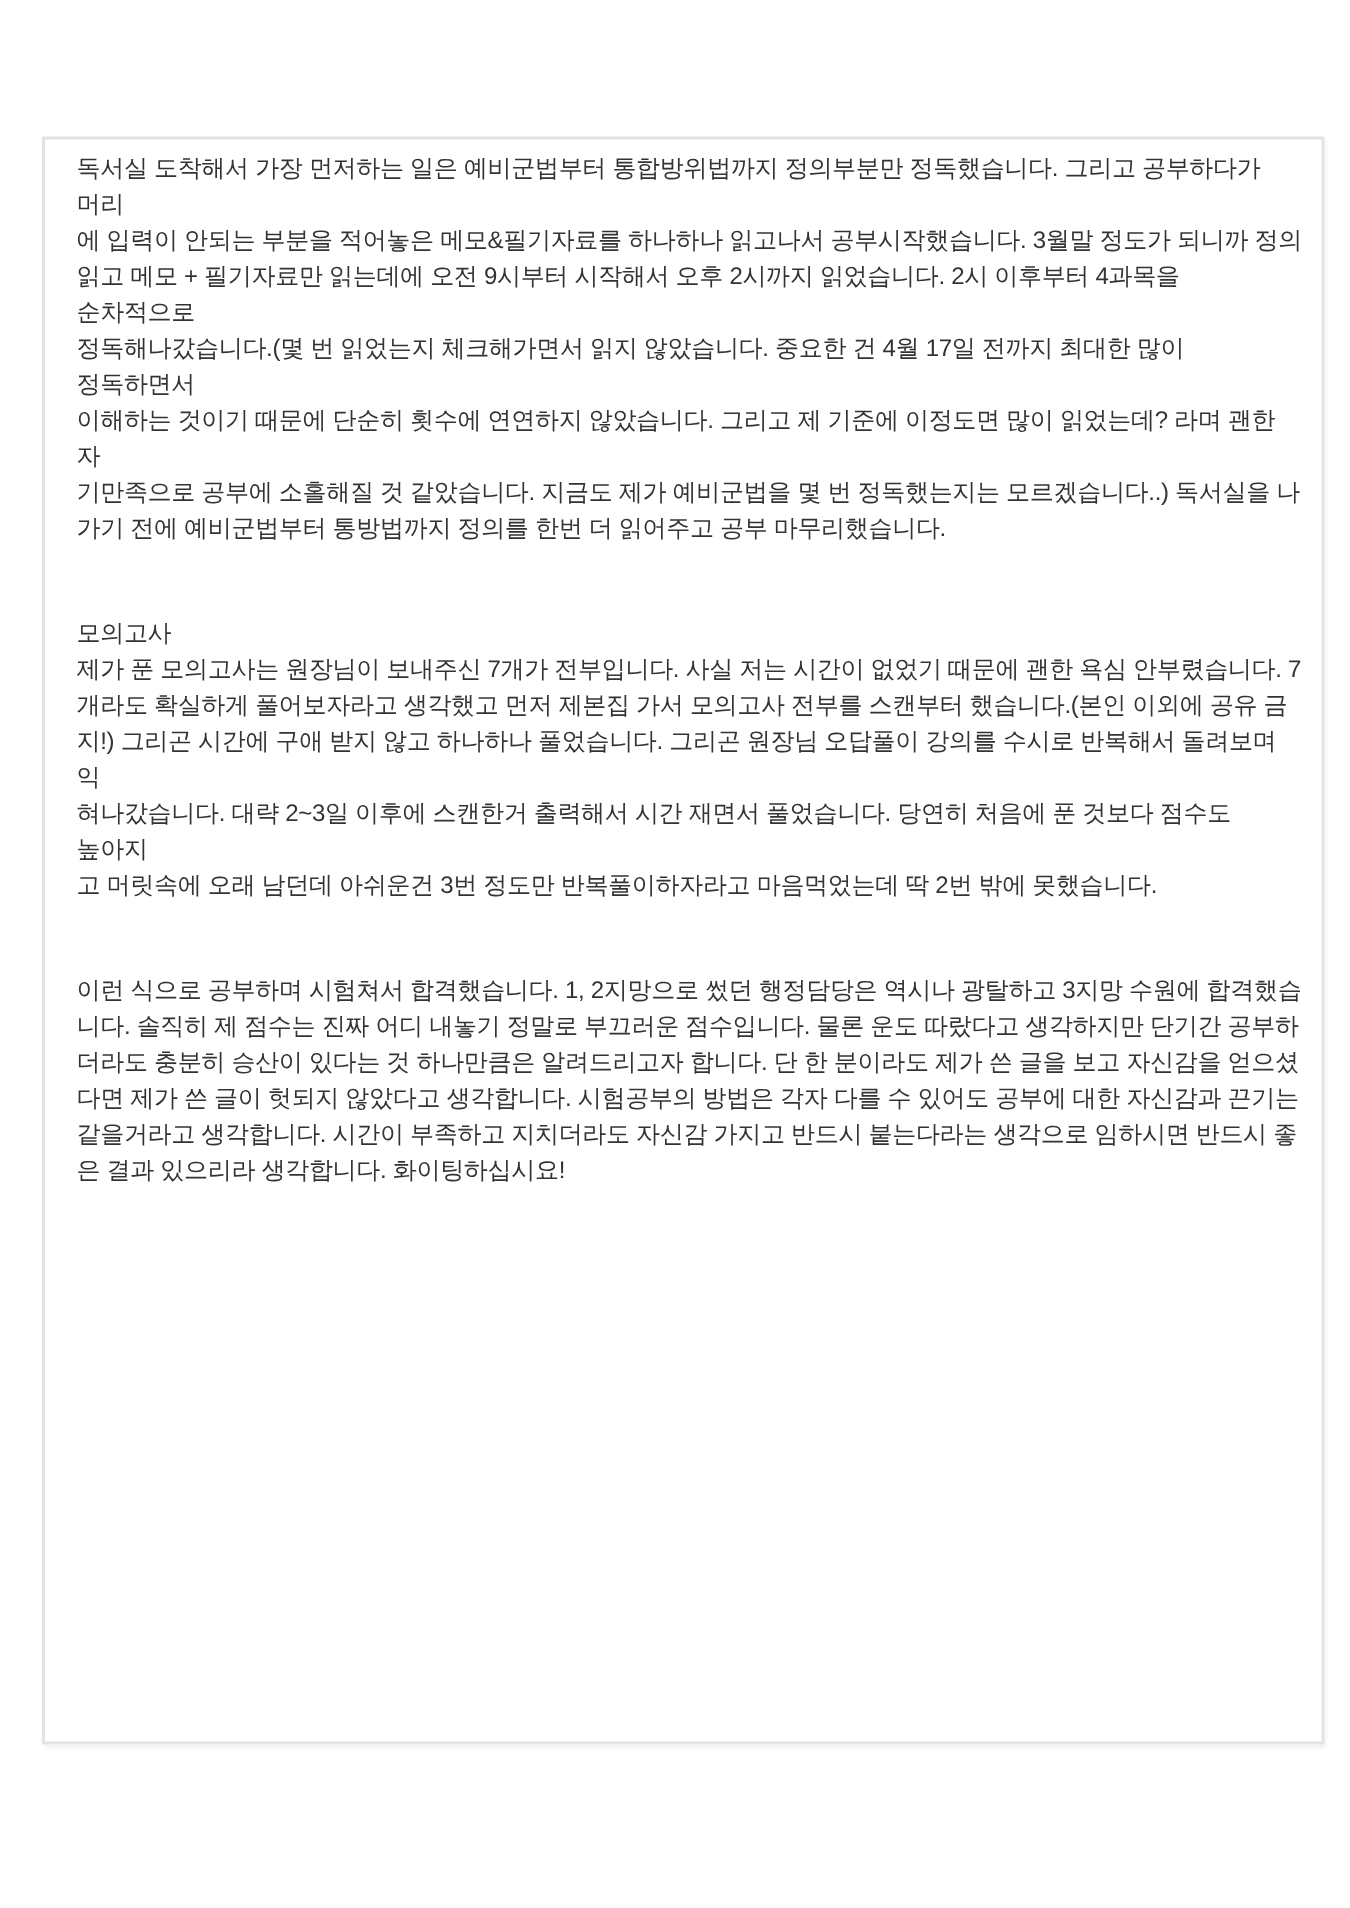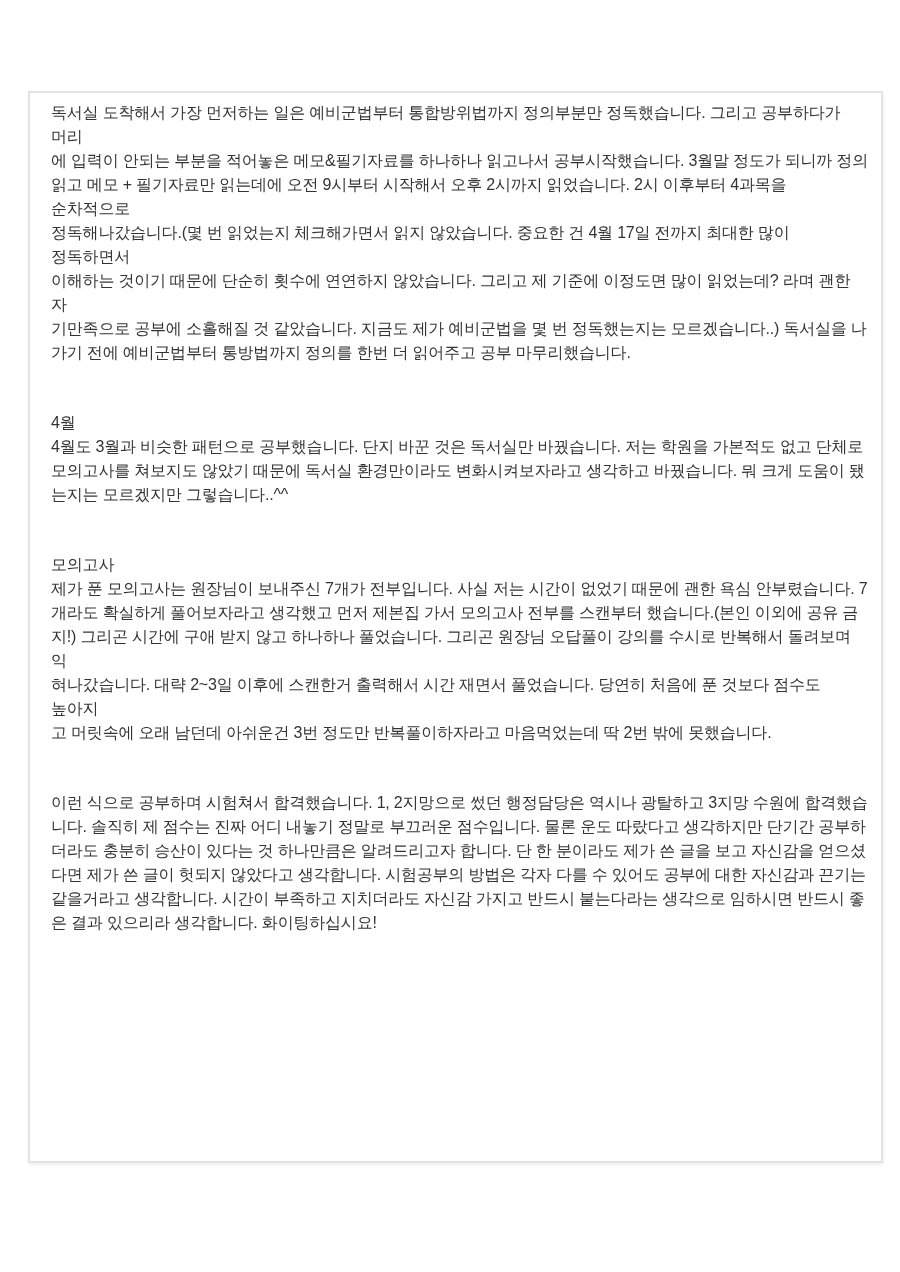--- a/index.html
+++ b/index.html
@@ -48,24 +48,20 @@
 
 <div class="page">
   <div class="post-box">
     <p class="para">독서실 도착해서 가장 먼저하는 일은 예비군법부터 통합방위법까지 정의부분만 정독했습니다. 그리고 공부하다가 머리
 에 입력이 안되는 부분을 적어놓은 메모&amp;필기자료를 하나하나 읽고나서 공부시작했습니다. 3월말 정도가 되니까 정의
 읽고 메모 + 필기자료만 읽는데에 오전 9시부터 시작해서 오후 2시까지 읽었습니다. 2시 이후부터 4과목을 순차적으로
 정독해나갔습니다.(몇 번 읽었는지 체크해가면서 읽지 않았습니다. 중요한 건 4월 17일 전까지 최대한 많이 정독하면서
 이해하는 것이기 때문에 단순히 횟수에 연연하지 않았습니다. 그리고 제 기준에 이정도면 많이 읽었는데? 라며 괜한 자
 기만족으로 공부에 소홀해질 것 같았습니다. 지금도 제가 예비군법을 몇 번 정독했는지는 모르겠습니다..) 독서실을 나
 가기 전에 예비군법부터 통방법까지 정의를 한번 더 읽어주고 공부 마무리했습니다.</p>
-    <p class="para">4월
-4월도 3월과 비슷한 패턴으로 공부했습니다. 단지 바꾼 것은 독서실만 바꿨습니다. 저는 학원을 가본적도 없고 단체로
-모의고사를 쳐보지도 않았기 때문에 독서실 환경만이라도 변화시켜보자라고 생각하고 바꿨습니다. 뭐 크게 도움이 됐
-는지는 모르겠지만 그렇습니다..^^</p>
     <p class="para">모의고사
 제가 푼 모의고사는 원장님이 보내주신 7개가 전부입니다. 사실 저는 시간이 없었기 때문에 괜한 욕심 안부렸습니다. 7
 개라도 확실하게 풀어보자라고 생각했고 먼저 제본집 가서 모의고사 전부를 스캔부터 했습니다.(본인 이외에 공유 금
 지!) 그리곤 시간에 구애 받지 않고 하나하나 풀었습니다. 그리곤 원장님 오답풀이 강의를 수시로 반복해서 돌려보며 익
 혀나갔습니다. 대략 2~3일 이후에 스캔한거 출력해서 시간 재면서 풀었습니다. 당연히 처음에 푼 것보다 점수도 높아지
 고 머릿속에 오래 남던데 아쉬운건 3번 정도만 반복풀이하자라고 마음먹었는데 딱 2번 밖에 못했습니다.</p>
     <p class="para">이런 식으로 공부하며 시험쳐서 합격했습니다. 1, 2지망으로 썼던 행정담당은 역시나 광탈하고 3지망 수원에 합격했습
 니다. 솔직히 제 점수는 진짜 어디 내놓기 정말로 부끄러운 점수입니다. 물론 운도 따랐다고 생각하지만 단기간 공부하
 더라도 충분히 승산이 있다는 것 하나만큼은 알려드리고자 합니다. 단 한 분이라도 제가 쓴 글을 보고 자신감을 얻으셨
 다면 제가 쓴 글이 헛되지 않았다고 생각합니다. 시험공부의 방법은 각자 다를 수 있어도 공부에 대한 자신감과 끈기는

